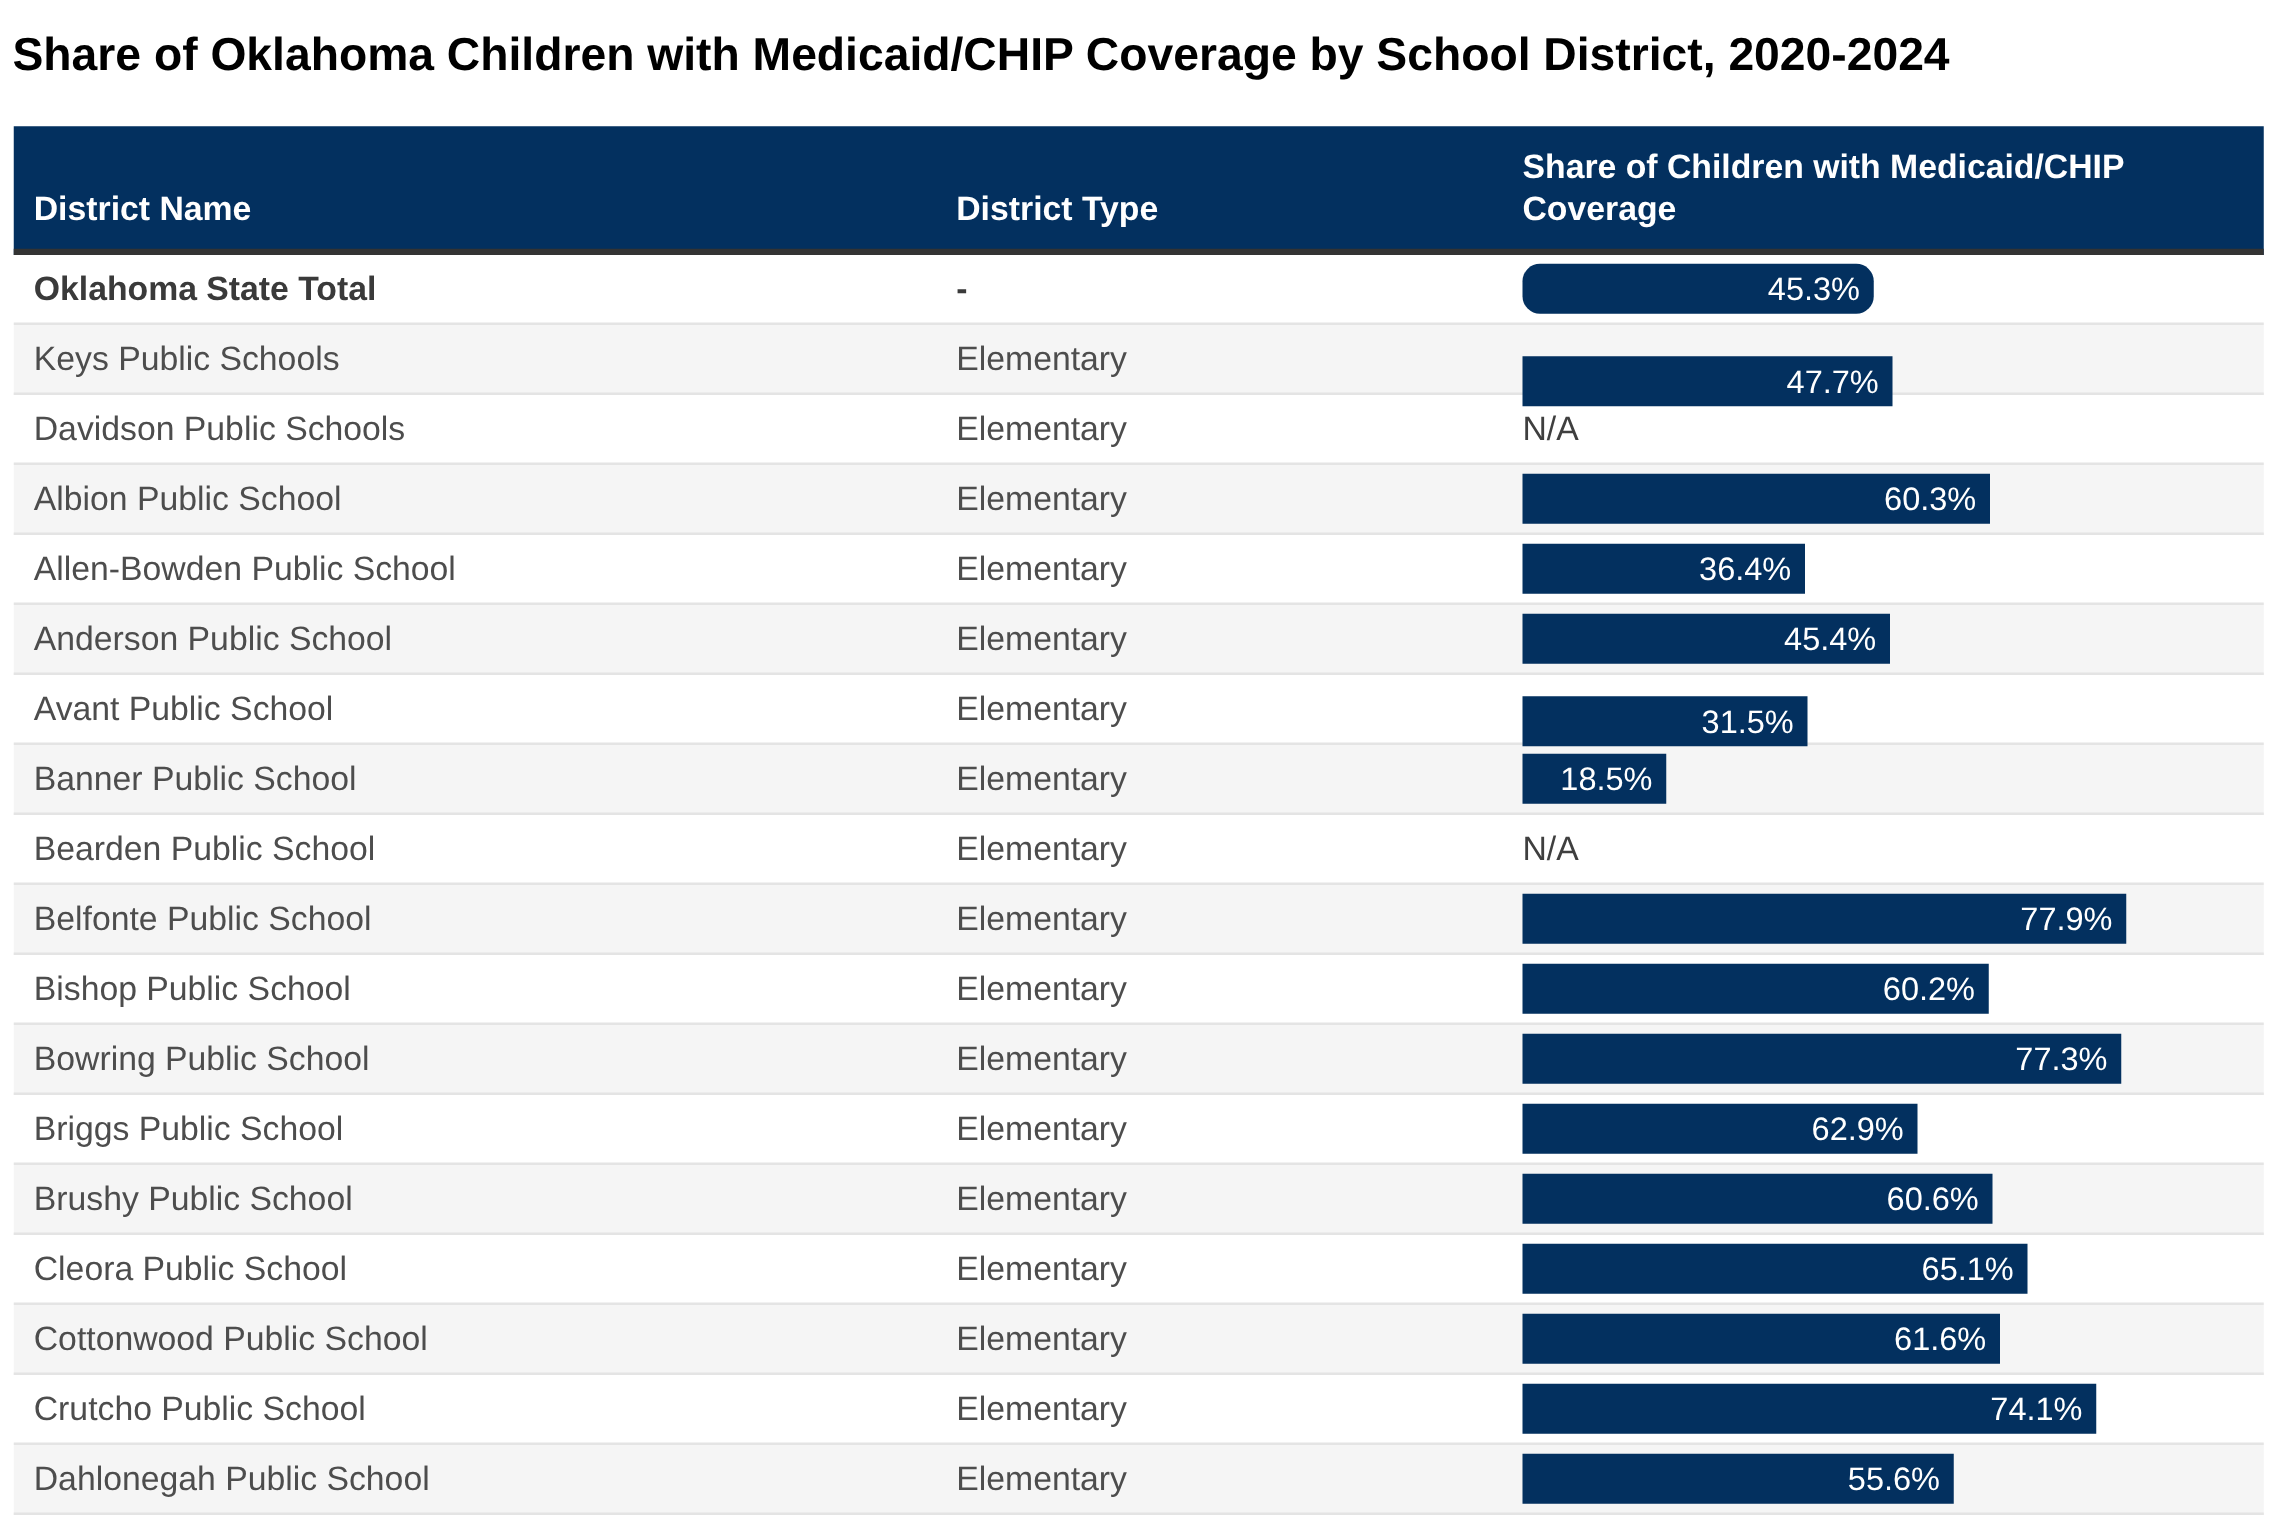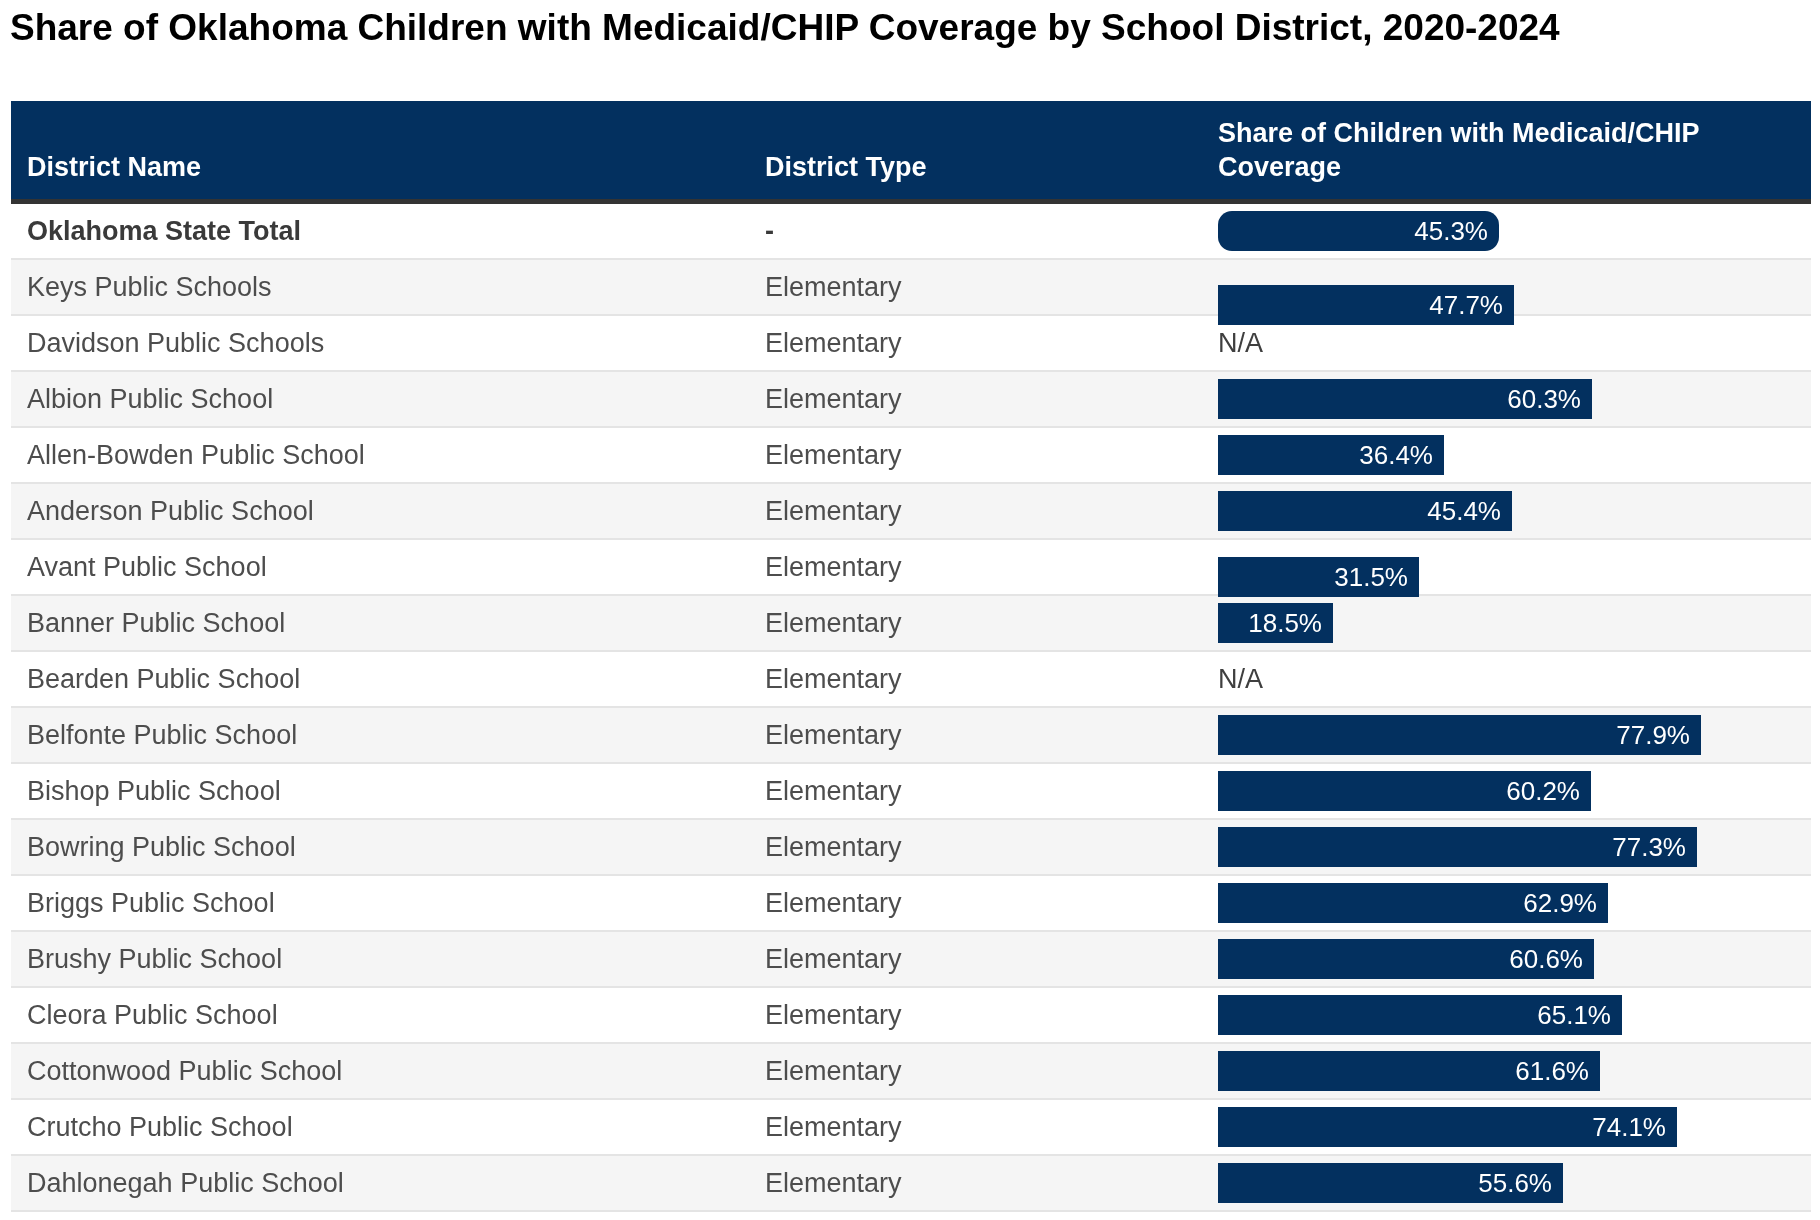--- a/index.html
+++ b/index.html
@@ -11,21 +11,21 @@
     --emphasis-text:#3a3a3a;
     --na-text:#3f3f3f;
     --bar-label:#ffffff;
   }
   html,body{margin:0;padding:0;background:#ffffff;}
   .stage{
     position:relative;width:1820px;height:1220px;overflow:hidden;background:#ffffff;
     font-family:"Liberation Sans","DejaVu Sans",sans-serif;
   }
   .title{
-    position:absolute;left:10px;top:4px;margin:0;
+    position:absolute;left:10px;top:20px;margin:0;
     font-size:37px;font-weight:700;color:#000000;line-height:48px;letter-spacing:0;
   }
   .table{
     position:absolute;left:11px;top:101px;width:1800px;
   }
   .thead{
     display:grid;grid-template-columns:738px 453px 1fr;
     background:var(--navy);
     height:98px;box-sizing:content-box;
     border-bottom:5px solid var(--underline);
@@ -125,21 +125,21 @@
     <div class="td cell-share">
             <div class="bar" style="width: 294px;">
               <span class="bar-label">45.4%</span>
             </div>
           </div>
   </div>
         <div class="tr">
     <div class="td cell-name">Avant Public School</div>
     <div class="td cell-type">Elementary</div>
     <div class="td cell-share">
-            <div class="bar" style="width: 201px; margin-top: 17px;">
+            <div class="bar" style="width: 228px; margin-top: 17px;">
               <span class="bar-label">31.5%</span>
             </div>
           </div>
   </div>
         <div class="tr alt">
     <div class="td cell-name">Banner Public School</div>
     <div class="td cell-type">Elementary</div>
     <div class="td cell-share">
             <div class="bar" style="width: 115px;">
               <span class="bar-label">18.5%</span>
@@ -175,21 +175,21 @@
     <div class="td cell-share">
             <div class="bar" style="width: 479px;">
               <span class="bar-label">77.3%</span>
             </div>
           </div>
   </div>
         <div class="tr">
     <div class="td cell-name">Briggs Public School</div>
     <div class="td cell-type">Elementary</div>
     <div class="td cell-share">
-            <div class="bar" style="width: 390px;">
+            <div class="bar" style="width: 316px;">
               <span class="bar-label">62.9%</span>
             </div>
           </div>
   </div>
         <div class="tr alt">
     <div class="td cell-name">Brushy Public School</div>
     <div class="td cell-type">Elementary</div>
     <div class="td cell-share">
             <div class="bar" style="width: 376px; padding-left: 15px;">
               <span class="bar-label">60.6%</span>

